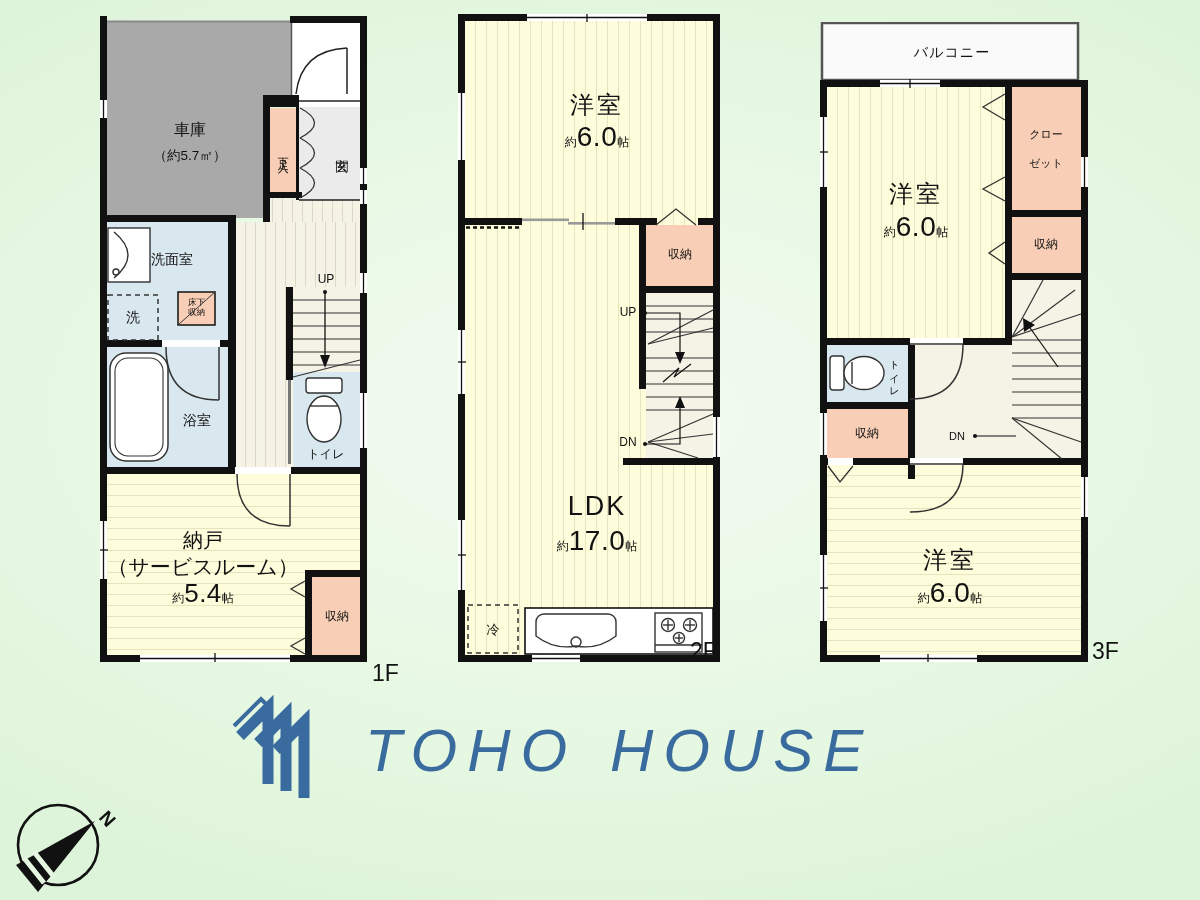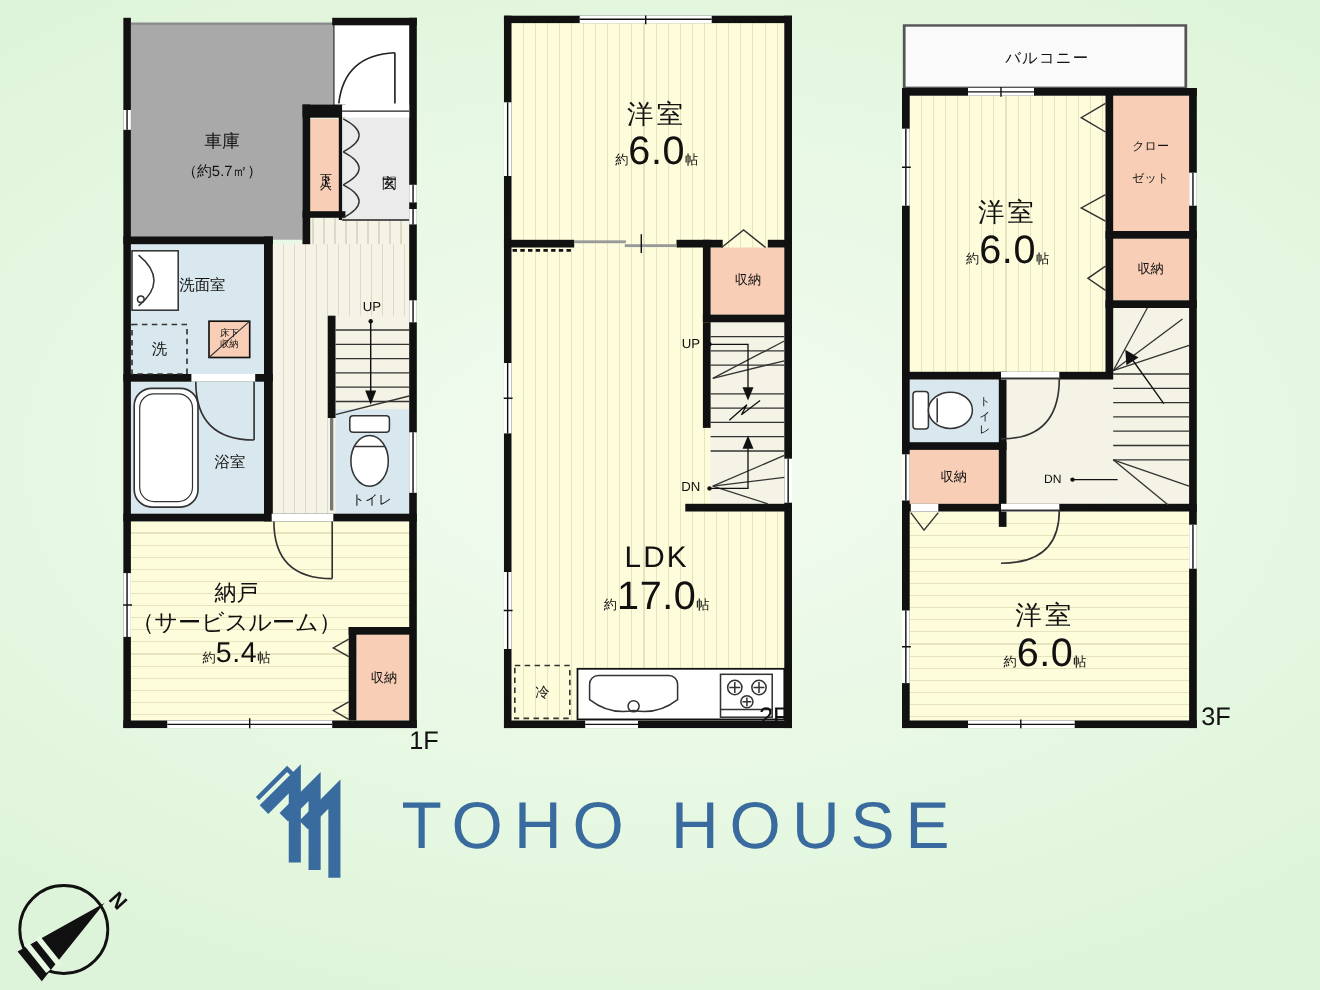--- a/index.html
+++ b/index.html
@@ -14,33 +14,33 @@
   .stair-bg{background:#f5f2e6;}
   .peach{background:#f8cfb6;}
   .blue{background:#d9e8ee;}
   .genkan{background:#ebebeb;}
   .ovl{position:absolute;left:0;top:0;}
   .rlabel{position:absolute;transform:translate(-50%,-50%);white-space:nowrap;
     text-align:center;line-height:1.15;color:#111;z-index:5;}
   .vtext{writing-mode:vertical-rl;text-orientation:upright;letter-spacing:2px;}
   .sz-s{font-size:12px;}
   .sz-l{font-size:26px;letter-spacing:0.5px;margin-top:28px;}
-  .sz-l2{font-size:36px;letter-spacing:0.5px;text-align:right;}
+  .sz-l2{font-size:28px;letter-spacing:0.5px;text-align:right;}
   .floor-tag{position:absolute;font-size:23px;color:#111;z-index:6;}
-  .logo{position:absolute;left:232px;top:688px;display:flex;align-items:center;z-index:6;}
+  .logo{position:absolute;left:232px;top:688px;display:flex;align-items:center;z-index:6;font-style:italic;}
   .logo-text{font-size:60px;letter-spacing:10px;word-spacing:6px;color:#3a6b9e;
     margin-left:28px;margin-top:6px;}
   .compass{position:absolute;left:10px;top:788px;z-index:6;}
 </style>
 </head>
 <body>
 
 <div class="canvas">
 
-  <div class="floor" style="left:112px;top:16px;width:217px;height:646px">
+  <div class="floor" style="left:100px;top:16px;width:217px;height:646px">
     <div class="rm hall-v" style="left:163px;top:182px;width:97px;height:28px"></div>
     <div class="rm hall-v" style="left:136px;top:206px;width:124px;height:252px"></div>
     <div class="rm stair-bg" style="left:193px;top:271px;width:67px;height:90px"></div>
     <div class="rm blue" style="left:193px;top:356px;width:67px;height:95px"></div>
     <div class="rm genkan" style="left:199px;top:90px;width:61px;height:94px"></div>
     <div class="rm peach" style="left:170px;top:92px;width:27px;height:88px"></div>
     <div class="rm blue" style="left:7px;top:199px;width:129px;height:132px"></div>
     <div class="rm blue" style="left:7px;top:331px;width:121px;height:120px"></div>
     <div class="rm room-y-h" style="left:7px;top:458px;width:253px;height:181px"></div>
     <div class="rm peach" style="left:212px;top:561px;width:48px;height:78px"></div>

